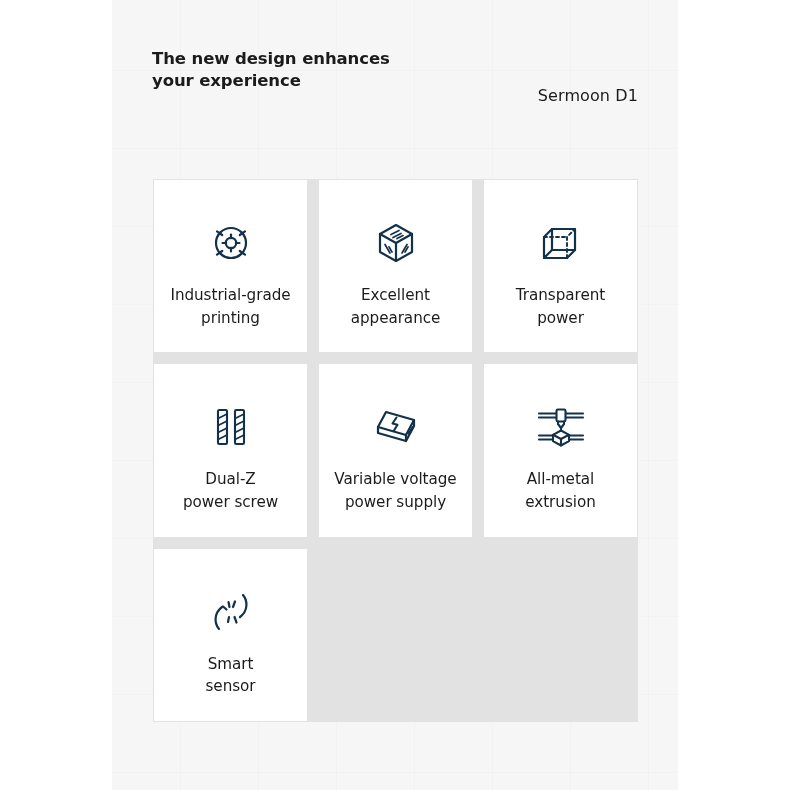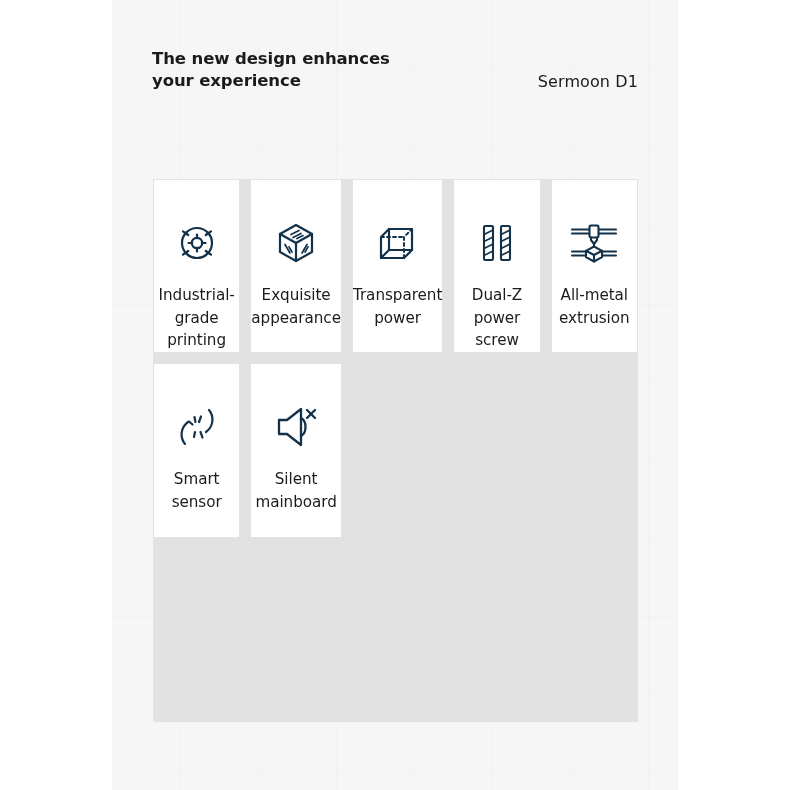--- a/index.html
+++ b/index.html
@@ -52,32 +52,32 @@
     color: #1b1b1b;
     line-height: 1.36;
     letter-spacing: -0.1px;
     white-space: pre-line;
   }
 
   .model-name {
     font-size: 16px;
     color: #1b1b1b;
     line-height: 1.36;
-    margin-top: 23px;
+    margin-top: 37px;
     letter-spacing: 0.1px;
   }
 
   .grid {
     position: absolute;
     left: 153px;
     top: 179px;
     width: 485px;
     height: 543px;
     display: grid;
-    grid-template-columns: repeat(5, 1fr);
+    grid-template-columns: repeat(3, 1fr);
     grid-template-rows: repeat(3, 1fr);
     background: #e2e2e2;
     gap: 12px;
     border: 1px solid #e2e2e2;
     box-sizing: border-box;
   }
 
   .cell {
     background: #ffffff;
     display: flex;
@@ -151,21 +151,21 @@
           <path d="M24 24 L24 42"></path>
           <line x1="19" y1="15.5" x2="27" y2="11.5" stroke-width="1.7"></line>
           <line x1="21" y1="18.5" x2="29" y2="14.5" stroke-width="1.7"></line>
           <line x1="25" y1="19.6" x2="31" y2="16.6" stroke-width="1.7"></line>
           <line x1="13" y1="25.5" x2="18" y2="34.0" stroke-width="1.7"></line>
           <line x1="17" y1="27.8" x2="20" y2="33.0" stroke-width="1.7"></line>
           <line x1="30" y1="34.0" x2="35" y2="25.5" stroke-width="1.7"></line>
           <line x1="33" y1="33.0" x2="36" y2="27.8" stroke-width="1.7"></line>
         </svg>
       </div>
-      <div class="cell-label">Exquisite
+      <div class="cell-label">Excellent
 appearance</div>
     </div>
 
     <div class="cell">
       <div class="cell-icon">
         <svg width="48" height="48" viewBox="0 0 48 48" fill="none" stroke="#12314a" stroke-width="2.2" stroke-linejoin="round" stroke-linecap="round">
           <path d="M15 10 L38 10 L38 31 L15 31 Z"></path>
           <path d="M15 10 L7 18 L7 39 L15 31"></path>
           <path d="M7 39 L30 39 L38 31"></path>
           <path d="M30 39 L30 18 L38 10" stroke-dasharray="3 3" stroke-width="1.9"></path>
@@ -188,20 +188,33 @@
           <line x1="28" y1="15.5" x2="37" y2="11.0" stroke-width="1.6"></line>
           <line x1="28" y1="22.5" x2="37" y2="18.0" stroke-width="1.6"></line>
           <line x1="28" y1="29.5" x2="37" y2="25.0" stroke-width="1.6"></line>
           <line x1="28" y1="36.5" x2="37" y2="32.0" stroke-width="1.6"></line>
         </svg>
       </div>
       <div class="cell-label">Dual-Z
 power screw</div>
     </div>
 
+    <div class="cell">
+      <div class="cell-icon">
+        <svg width="52" height="48" viewBox="0 0 52 48" fill="none" stroke="#12314a" stroke-width="2.2" stroke-linejoin="round" stroke-linecap="round">
+          <path d="M16 9 L44 17 L36 32 L8 24 Z"></path>
+          <path d="M8 24 L8 30 L36 38 L36 32"></path>
+          <path d="M44 17 L44 23 L36 38"></path>
+          <path d="M26.5 14.5 L22.5 20.5 L27.5 21.8 L24 27.5" stroke-width="2.1" stroke-linejoin="round"></path>
+          <line x1="38.5" y1="30.5" x2="42.5" y2="24.0" stroke-width="1.7"></line>
+        </svg>
+      </div>
+      <div class="cell-label">Variable voltage
+power supply</div>
+    </div>
 
 
     <div class="cell">
       <div class="cell-icon">
         <svg width="52" height="48" viewBox="0 0 52 48" fill="none" stroke="#12314a" stroke-width="2.1" stroke-linejoin="round" stroke-linecap="round">
           <line x1="4" y1="10.5" x2="48" y2="10.5"></line>
           <line x1="4" y1="14.5" x2="48" y2="14.5"></line>
           <rect x="21.5" y="6.5" width="9" height="12" rx="1.4" fill="#ffffff"></rect>
           <path d="M23 18.5 L23 21 L26 25 L29 21 L29 18.5"></path>
           <line x1="26" y1="25" x2="26" y2="27.5"></line>
@@ -225,27 +238,15 @@
           <line x1="21.5" y1="14" x2="22.5" y2="19"></line>
           <line x1="28" y1="13.5" x2="26" y2="19"></line>
           <line x1="22" y1="29" x2="21" y2="34"></line>
           <line x1="27.5" y1="29" x2="29.5" y2="34.5"></line>
         </svg>
       </div>
       <div class="cell-label">Smart
 sensor</div>
     </div>
 
-    <div class="cell">
-      <div class="cell-icon">
-        <svg width="50" height="48" viewBox="0 0 50 48" fill="none" stroke="#12314a" stroke-width="2.3" stroke-linejoin="round" stroke-linecap="round">
-          <path d="M8 17 L16 17 L30 6 L30 42 L16 31 L8 31 Z"></path>
-          <path d="M30 15 C36 18 36 30 30 33"></path>
-          <line x1="36" y1="7" x2="44" y2="15"></line>
-          <line x1="44" y1="7" x2="36" y2="15"></line>
-        </svg>
-      </div>
-      <div class="cell-label">Silent
-mainboard</div>
-    </div>
 
   </div>
 </div>
 
 </body></html>

